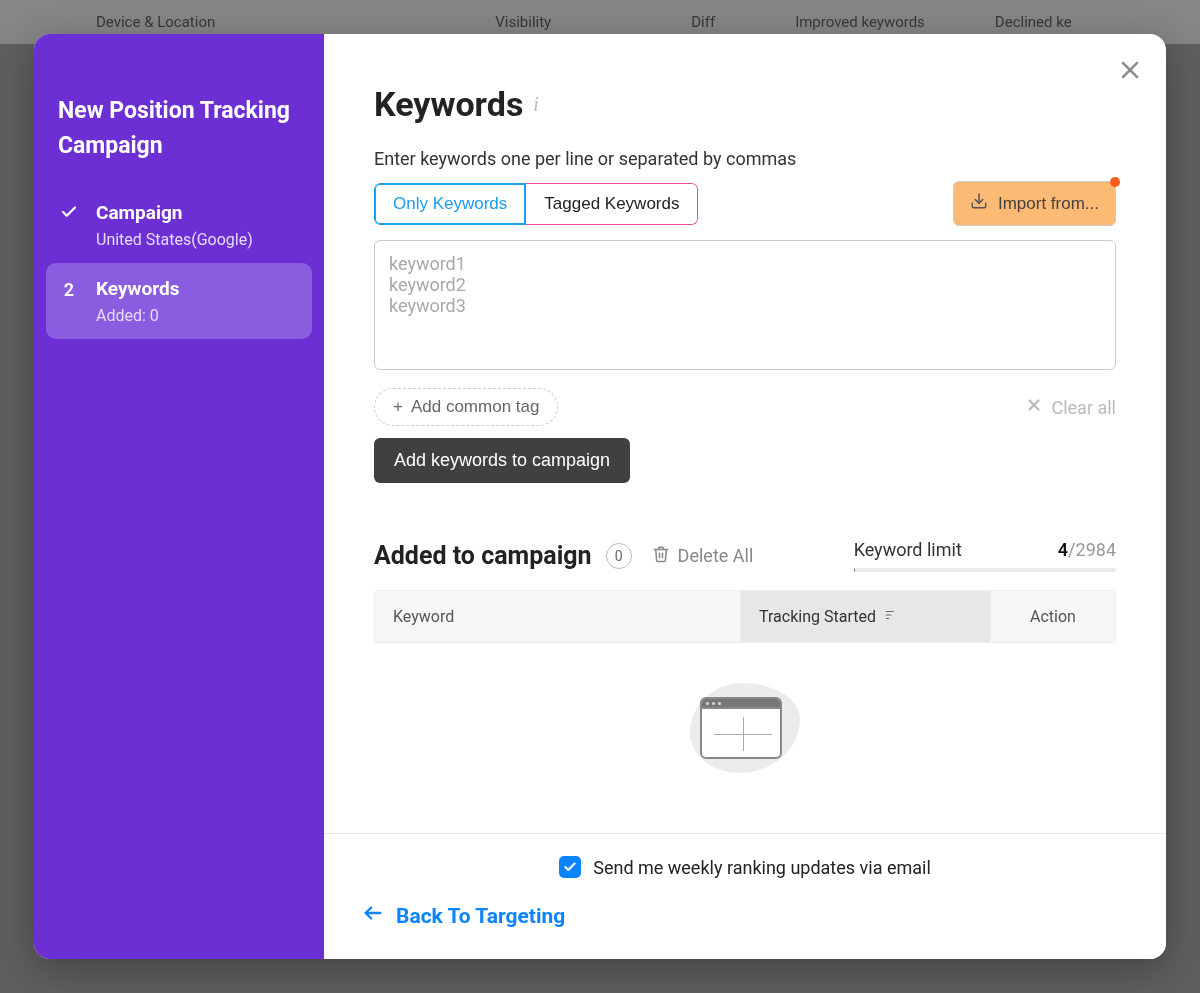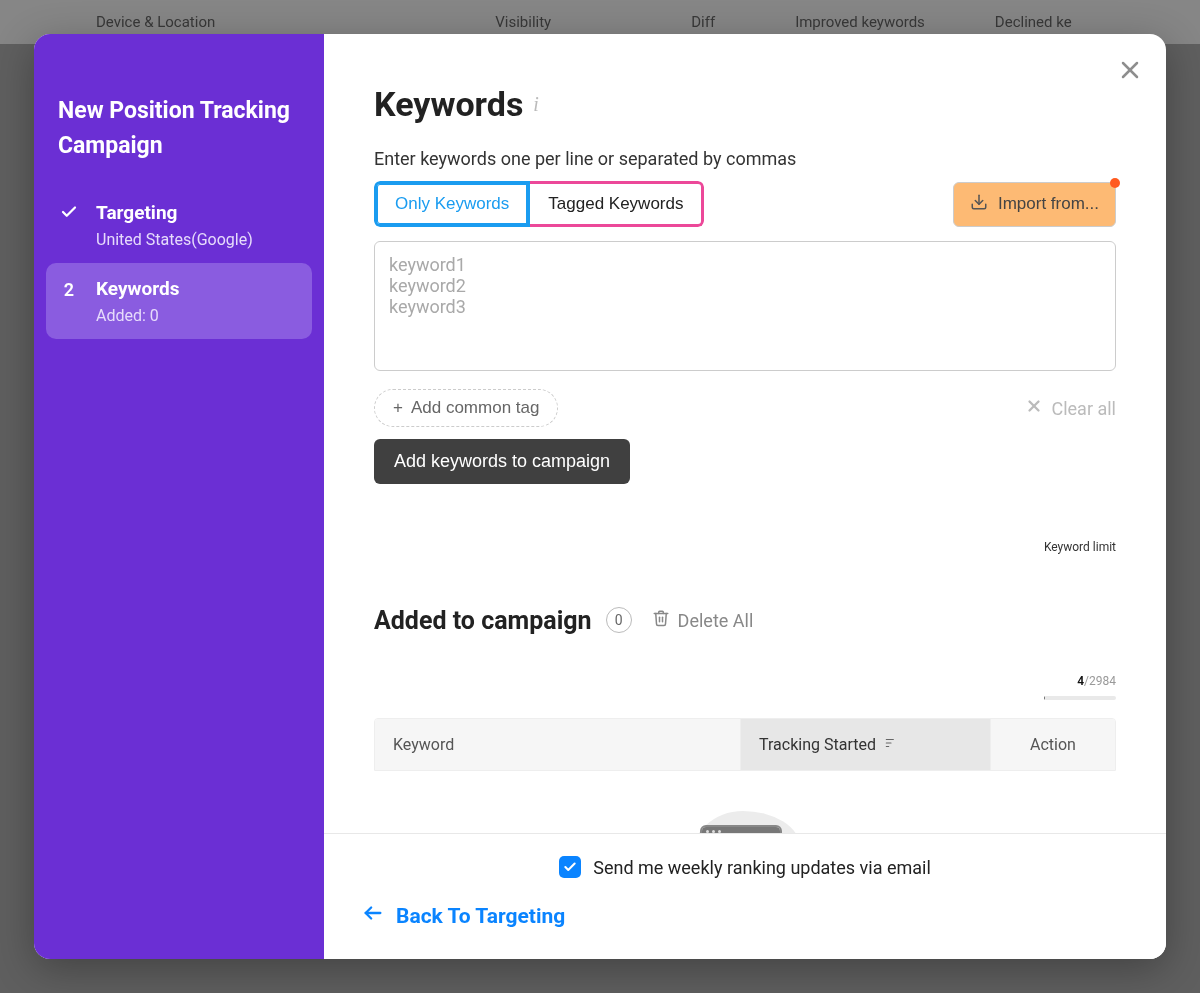--- a/index.html
+++ b/index.html
@@ -129,21 +129,21 @@
     justify-content: space-between;
     margin-bottom: 14px;
   }
   .seg {
     display: inline-flex;
     border-radius: 6px;
     overflow: hidden;
   }
   .seg button {
     background: #fff;
-    border: 3px solid #ec4899;
+    border: 1px solid #ec4899;
     padding: 10px 18px;
     font-size: 17px;
     cursor: pointer;
     color: #222;
   }
   .seg button:first-child { border-radius: 6px 0 0 6px; }
   .seg button:last-child { border-radius: 0 6px 6px 0; border-left: none; }
   .seg button.selected {
     border-color: #1a9cf0;
     color: #1a9cf0;
@@ -250,24 +250,23 @@
     cursor: pointer;
     margin-left: 6px;
   }
   .limit-block {
     margin-left: auto;
     text-align: right;
   }
   .limit-row {
     display: flex;
     justify-content: space-between;
-    gap: 120px;
-    font-size: 12px;
+    gap: 96px;
+    font-size: 18px;
     color: #333;
-    flex-direction: column;
   }
   .limit-row .limit-max { color: #999; }
   .limit-row .limit-used { color: #111; font-weight: 600; }
   .limit-bar {
     height: 4px;
     background: #e9e9e9;
     margin-top: 8px;
     border-radius: 2px;
     position: relative;
     overflow: hidden;
@@ -414,21 +413,21 @@
   <div class="sidebar">
     <div class="sidebar-title">New Position Tracking Campaign</div>
 
     <div class="step">
       <div class="step-mark">
         <svg viewBox="0 0 24 24" width="18" height="18" fill="none" stroke="#fff" stroke-width="3" stroke-linecap="round" stroke-linejoin="round">
             <polyline points="20 6 9 17 4 12"></polyline>
           </svg>
       </div>
       <div>
-        <div class="step-name">Targeting</div>
+        <div class="step-name">Campaign</div>
         <div class="step-sub">United States(Google)</div>
       </div>
     </div>
 
     <div class="step active">
       <div class="step-mark">2</div>
       <div>
         <div class="step-name">Keywords</div>
         <div class="step-sub">Added: 0</div>
       </div>

